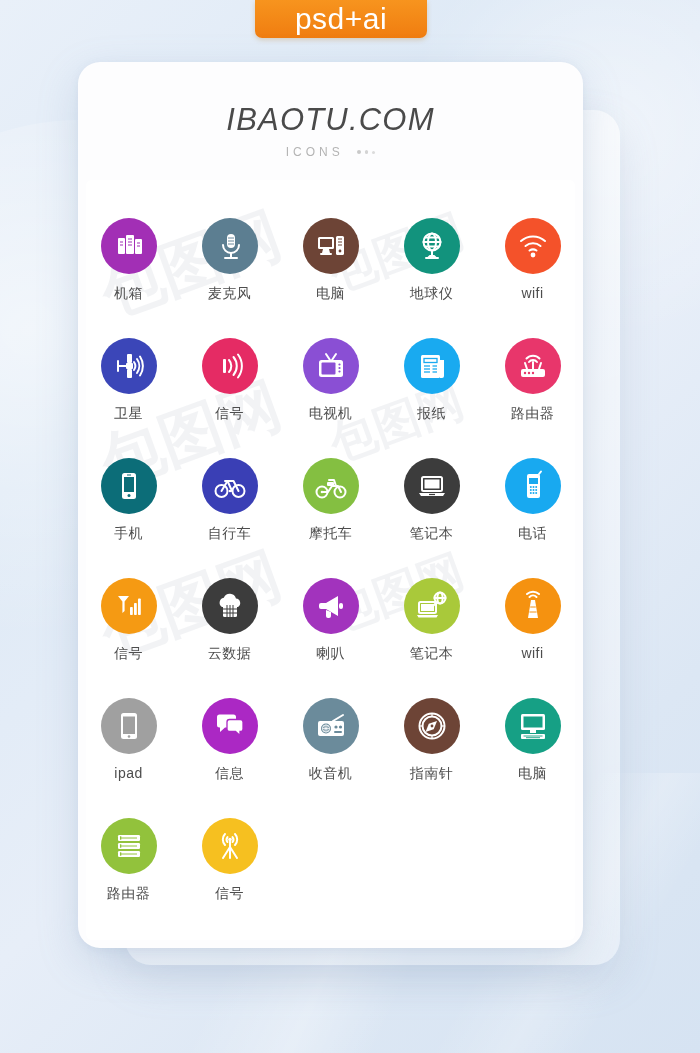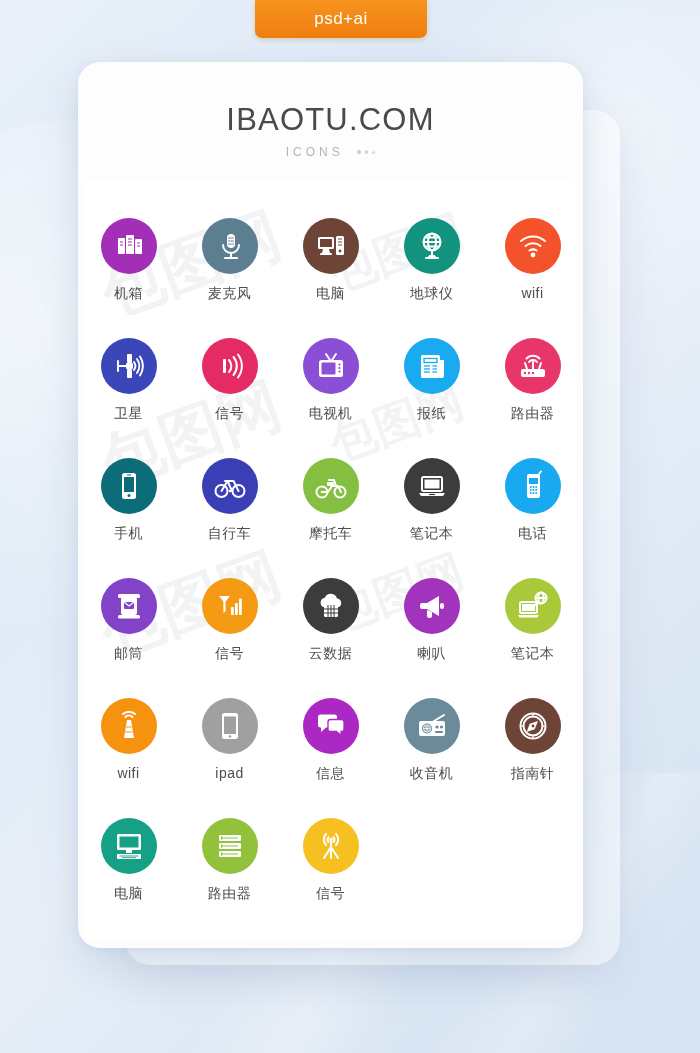--- a/index.html
+++ b/index.html
@@ -33,21 +33,21 @@
     position:absolute; right:-40px; bottom:-40px; width:420px; height:320px;
     background: linear-gradient(120deg, rgba(255,255,255,0) 45%, rgba(255,255,255,.22) 58%, rgba(255,255,255,0) 70%);
     pointer-events:none;
   }
 
   
   .badge {
     position:absolute; left:255px; top:0; width:172px; height:38px;
     background: linear-gradient(180deg,#f7941e 0%, #f07d10 100%);
     border-bottom-left-radius:7px; border-bottom-right-radius:7px;
-    color:#fff; font-size:17px; line-height:38px; text-align:center;
+    color:#fff; font-size:30px; line-height:38px; text-align:center;
     letter-spacing:.5px;
     box-shadow: 0 2px 5px rgba(180,110,20,.25);
   }
 
   
   .card-back {
     position:absolute; left:125px; top:110px; width:495px; height:855px;
     background: linear-gradient(160deg, rgba(255,255,255,.62), rgba(255,255,255,.34));
     border-radius:26px;
     box-shadow: 0 16px 40px rgba(120,145,180,.18);
@@ -57,21 +57,21 @@
   .card {
     position:absolute; left:78px; top:62px; width:505px; height:886px;
     background:#fdfdfe;
     border-radius:22px;
     box-shadow: 0 14px 42px rgba(120,145,180,.22), 0 2px 8px rgba(120,145,180,.10);
     overflow:hidden;
   }
 
   .card-head { padding-top:40px; text-align:center; }
   .brand-title {
-    font-size:31px; color:#4a4a4a; letter-spacing:1.2px; font-weight:400;
+    font-size:31px; color:#4a4a4a; letter-spacing:1.2px; font-weight:400;font-style:italic;
   }
   .brand-sub {
     margin-top:7px; font-size:12px; color:#b4b4b4; letter-spacing:4px;
     display:flex; align-items:center; justify-content:center; gap:13px;
   }
   .dots { display:inline-flex; gap:4px; align-items:center; }
   .dots i { width:4px; height:4px; border-radius:50%; background:#c9c9c9; display:block; }
   .dots i:nth-child(2){ width:3.5px;height:3.5px; background:#d4d4d4; }
   .dots i:nth-child(3){ width:3px;height:3px; background:#dcdcdc; }
 
@@ -368,32 +368,20 @@
               <circle cx="13.8" cy="23" r="1"></circle>
               <circle cx="16.5" cy="23" r="1"></circle>
               <circle cx="19.2" cy="23" r="1"></circle>
             </g>
 <line x1="22" y1="4" x2="24" y2="1.5" stroke="#fff" fill="none" stroke-width="2" stroke-linecap="round" stroke-linejoin="round"></line>
           </svg>
         </div>
         <div class="label">电话</div>
       </div>
       <div class="cell">
-        <div class="circle" style="background: rgb(130, 67, 201);">
-          <svg width="32" height="32" viewBox="0 0 32 32">
-            <rect x="8" y="7" width="16" height="18" rx="2" fill="#fff"></rect>
-            <rect x="5" y="4" width="22" height="4" rx="1.5" fill="#fff"></rect>
-            <rect x="5" y="25" width="22" height="3.5" rx="1.5" fill="#fff"></rect>
-<rect x="11" y="12" width="10" height="7" rx="1" fill="#8243c9"></rect>
-            <path d="M11 12l5 4 5-4" stroke="#fff" fill="none" stroke-width="1.2"></path>
-          </svg>
-        </div>
-        <div class="label">邮筒</div>
-      </div>
-      <div class="cell">
         <div class="circle" style="background: rgb(245, 154, 19);">
           <svg width="32" height="32" viewBox="0 0 32 32">
             <path d="M5 6h11l-4.4 5.5V21l-2.2 2v-11.5z" fill="#fff"></path>
 <rect x="17" y="17" width="2.8" height="8" rx=".8" fill="#fff"></rect>
             <rect x="21" y="13" width="2.8" height="12" rx=".8" fill="#fff"></rect>
             <rect x="25" y="8.5" width="2.8" height="16.5" rx=".8" fill="#fff"></rect>
           </svg>
         </div>
         <div class="label">信号</div>
       </div>

